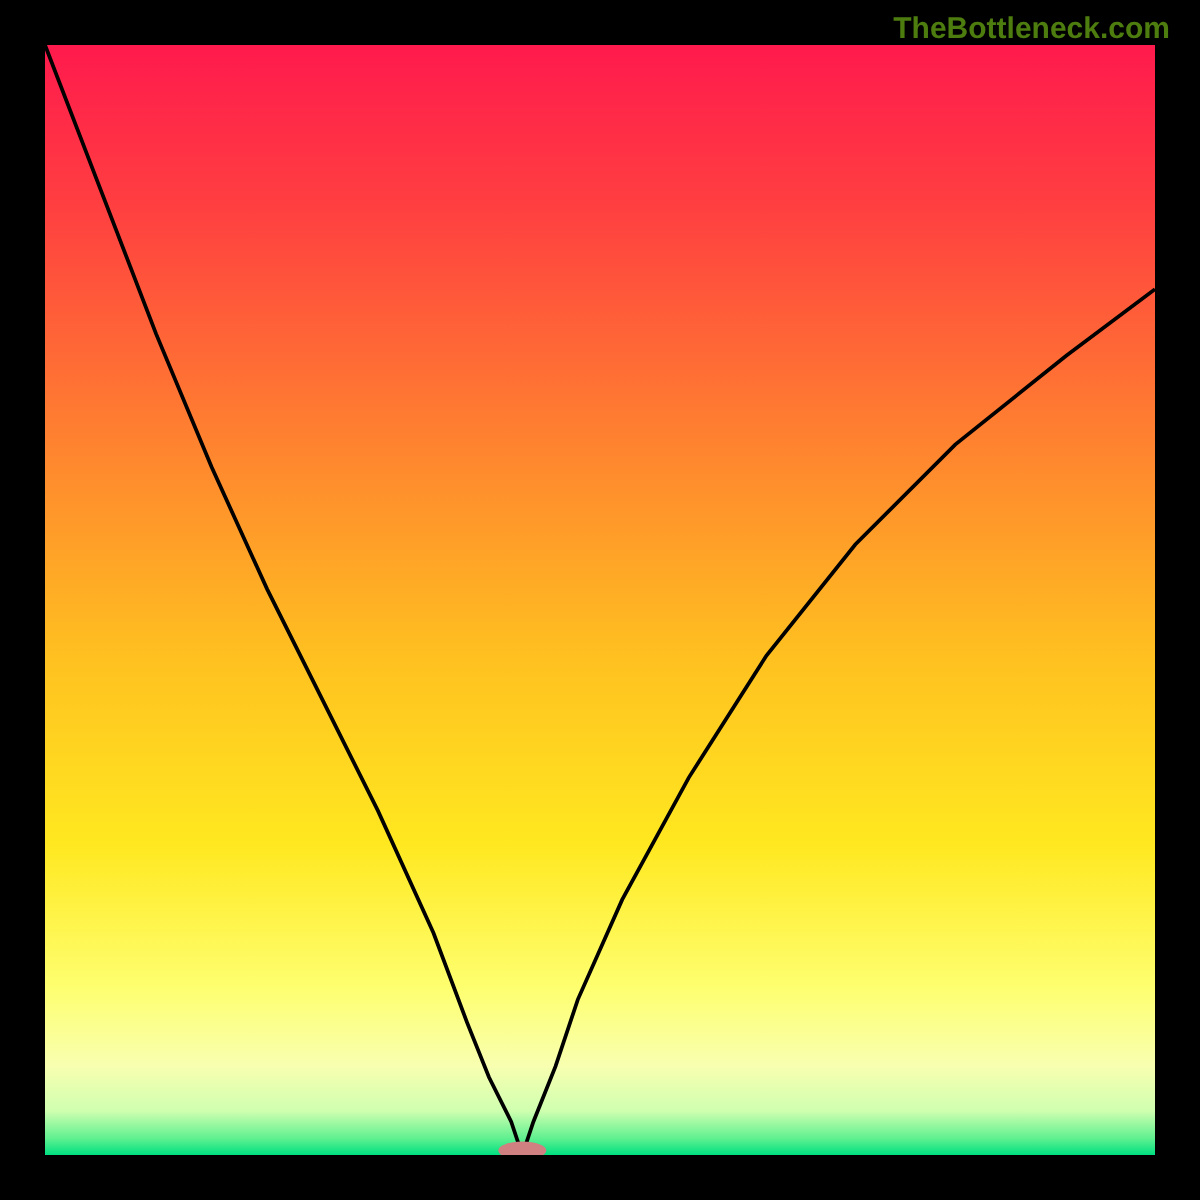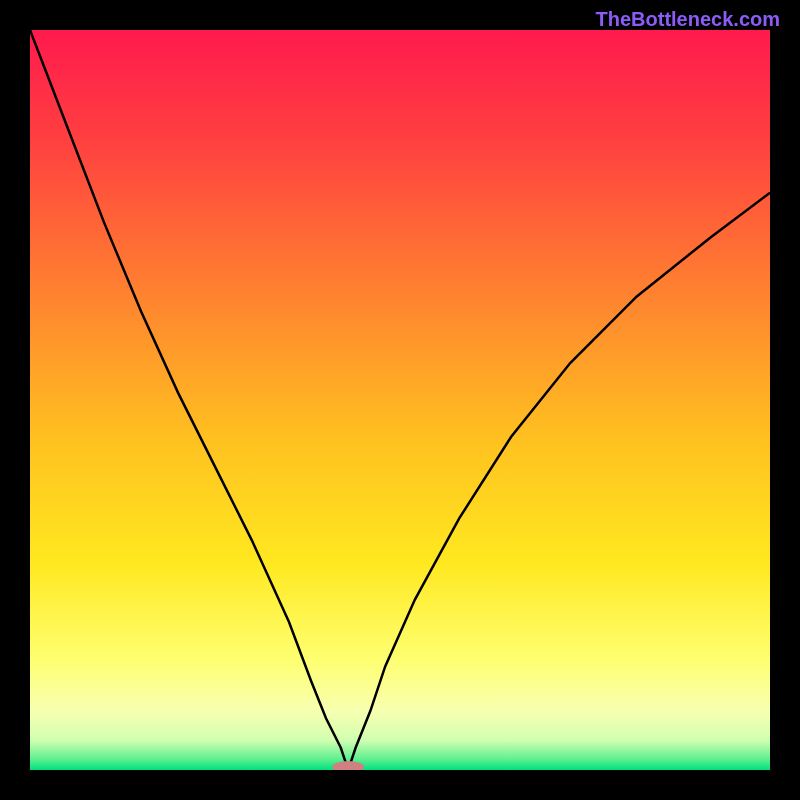--- a/index.html
+++ b/index.html
@@ -8,21 +8,21 @@
     width: 800px;
     height: 800px;
     background: #000;
     position: relative;
     font-family: Arial, sans-serif;
   }
   .watermark {
     position: absolute;
     top: 8px;
     right: 20px;
-    color: #8b5cf6;
+    color: #4d7c0f;
     font-size: 20px;
     font-weight: bold;
     z-index: 10;
   }
   .plot-area {
     position: absolute;
     top: 30px;
     left: 30px;
     width: 740px;
     height: 740px;

